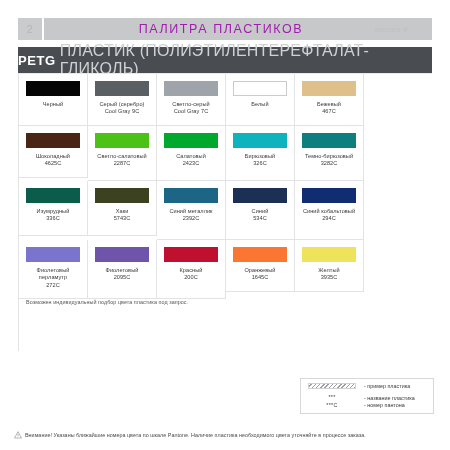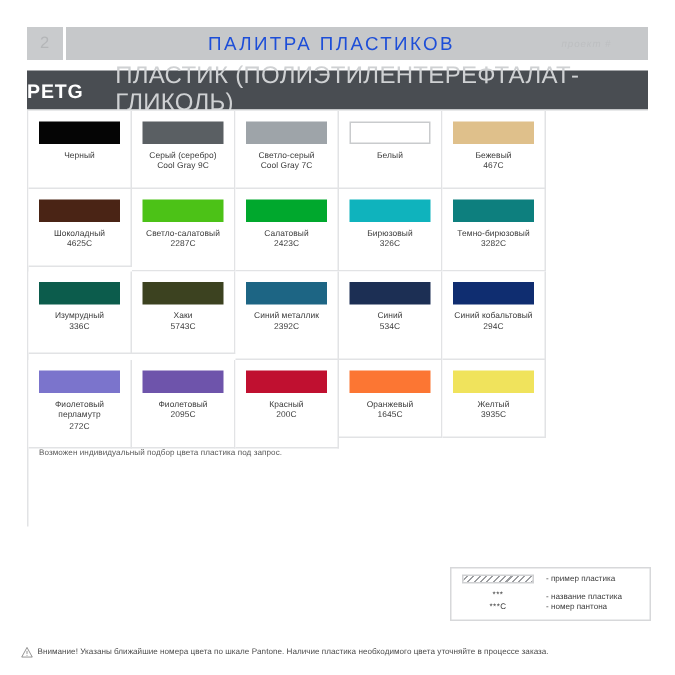--- a/index.html
+++ b/index.html
@@ -37,21 +37,21 @@
     justify-content: center;
     font-size: 11px;
     color: #b4b6b8;
     letter-spacing: .5px;
   }
   .header-title {
     flex: 1;
     text-align: center;
     font-size: 12.5px;
     letter-spacing: 1.6px;
-    color: #1d4ed8;
+    color: #a21caf;
     padding-left: 48px;
   }
   .header-project {
     width: 82px;
     text-align: center;
     font-size: 6.5px;
     letter-spacing: .6px;
     color: #bdbfc1;
     font-style: italic;
   }
@@ -61,21 +61,20 @@
     position: absolute;
     left: 18px;
     top: 47px;
     width: 414px;
     height: 26px;
     background: #494d52;
     display: flex;
     align-items: center;
     justify-content: center;
     box-sizing: border-box;
-    gap: 17px;
   }
   .material-bar .mb-abbr {
     font-size: 13px;
     font-weight: bold;
     color: #ffffff;
     letter-spacing: .6px;
   }
   .material-bar .mb-rest {
     font-size: 16px;
     color: #cfd1d3;

